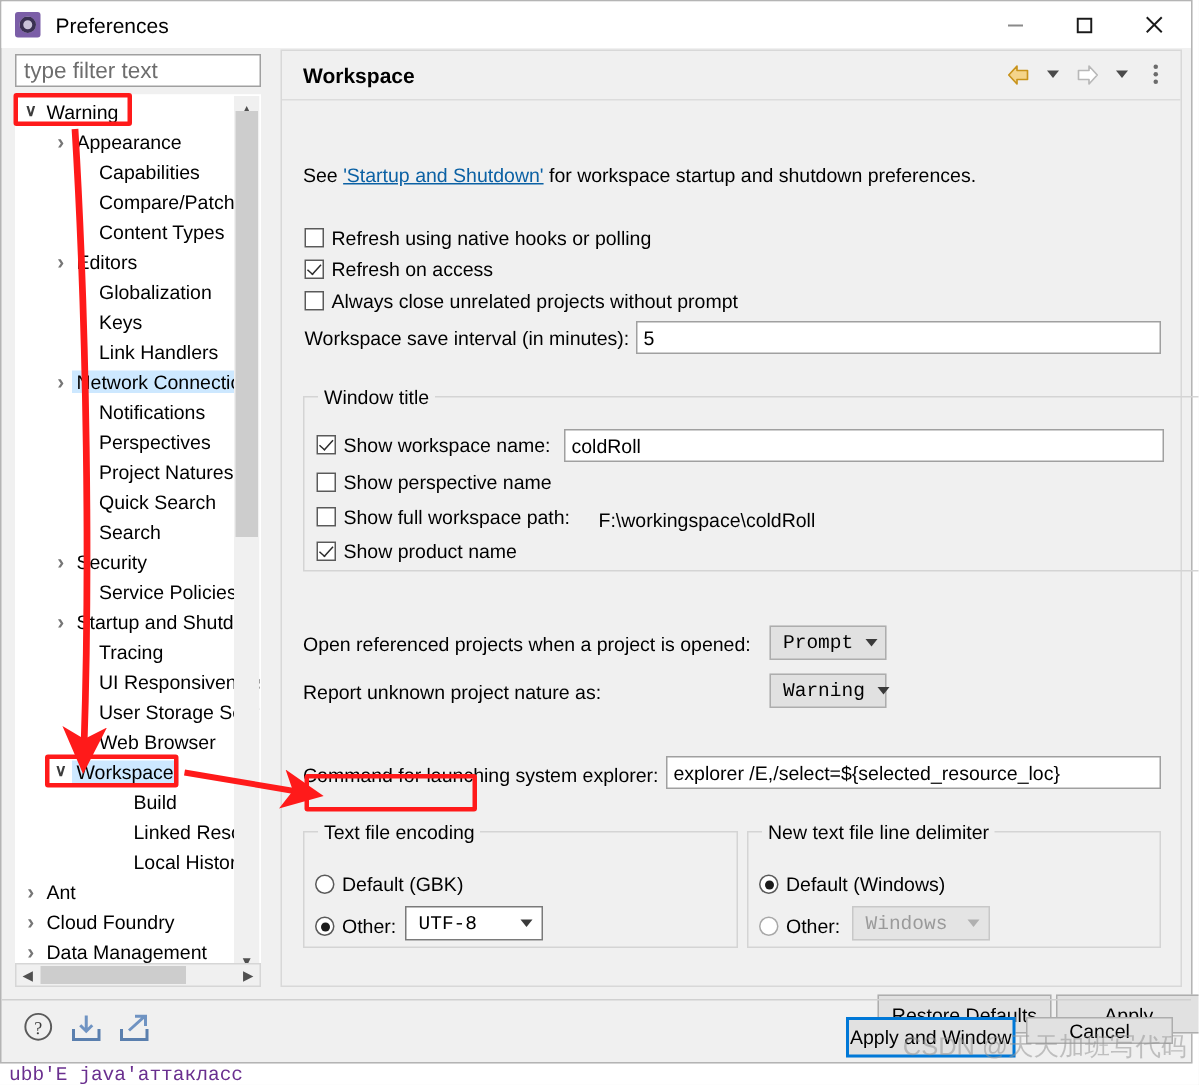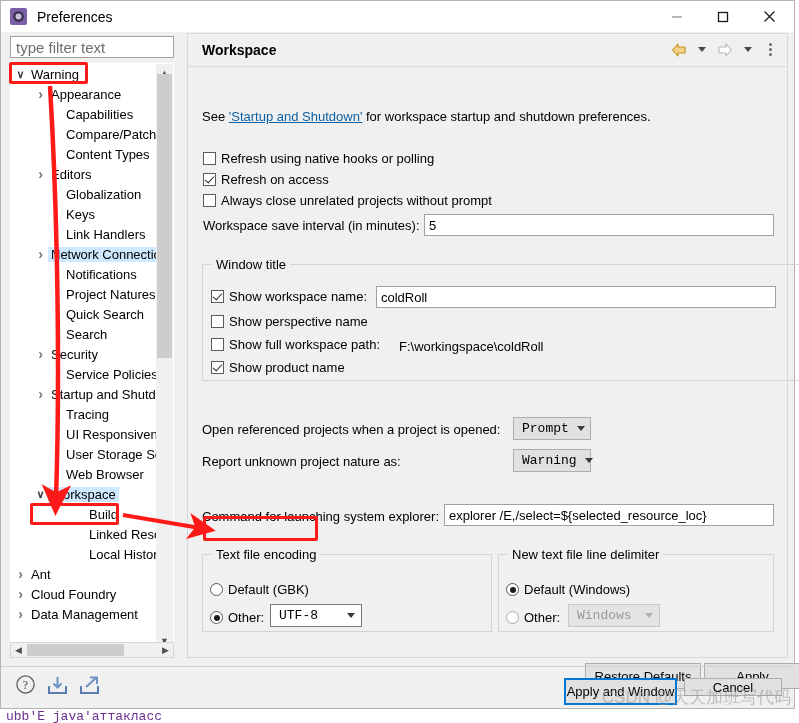--- a/index.html
+++ b/index.html
@@ -464,20 +464,24 @@
           <span class="arrow"></span>
           <span class="lbl">Link Handlers</span>
         </div>
         <div class="tnode lvl1 sel">
           <span class="arrow" style="font-size: 14px; font-weight: 600;">›</span>
           <span class="lbl">Network Connectio</span>
         </div>
         <div class="tnode lvl1 noarrow">
           <span class="arrow"></span>
           <span class="lbl">Notifications</span>
+        </div>
+        <div class="tnode lvl1 noarrow">
+          <span class="arrow"></span>
+          <span class="lbl">Perspectives</span>
         </div>
         <div class="tnode lvl1 noarrow">
           <span class="arrow"></span>
           <span class="lbl">Project Natures</span>
         </div>
         <div class="tnode lvl1 noarrow">
           <span class="arrow"></span>
           <span class="lbl">Quick Search</span>
         </div>
         <div class="tnode lvl1 noarrow">

